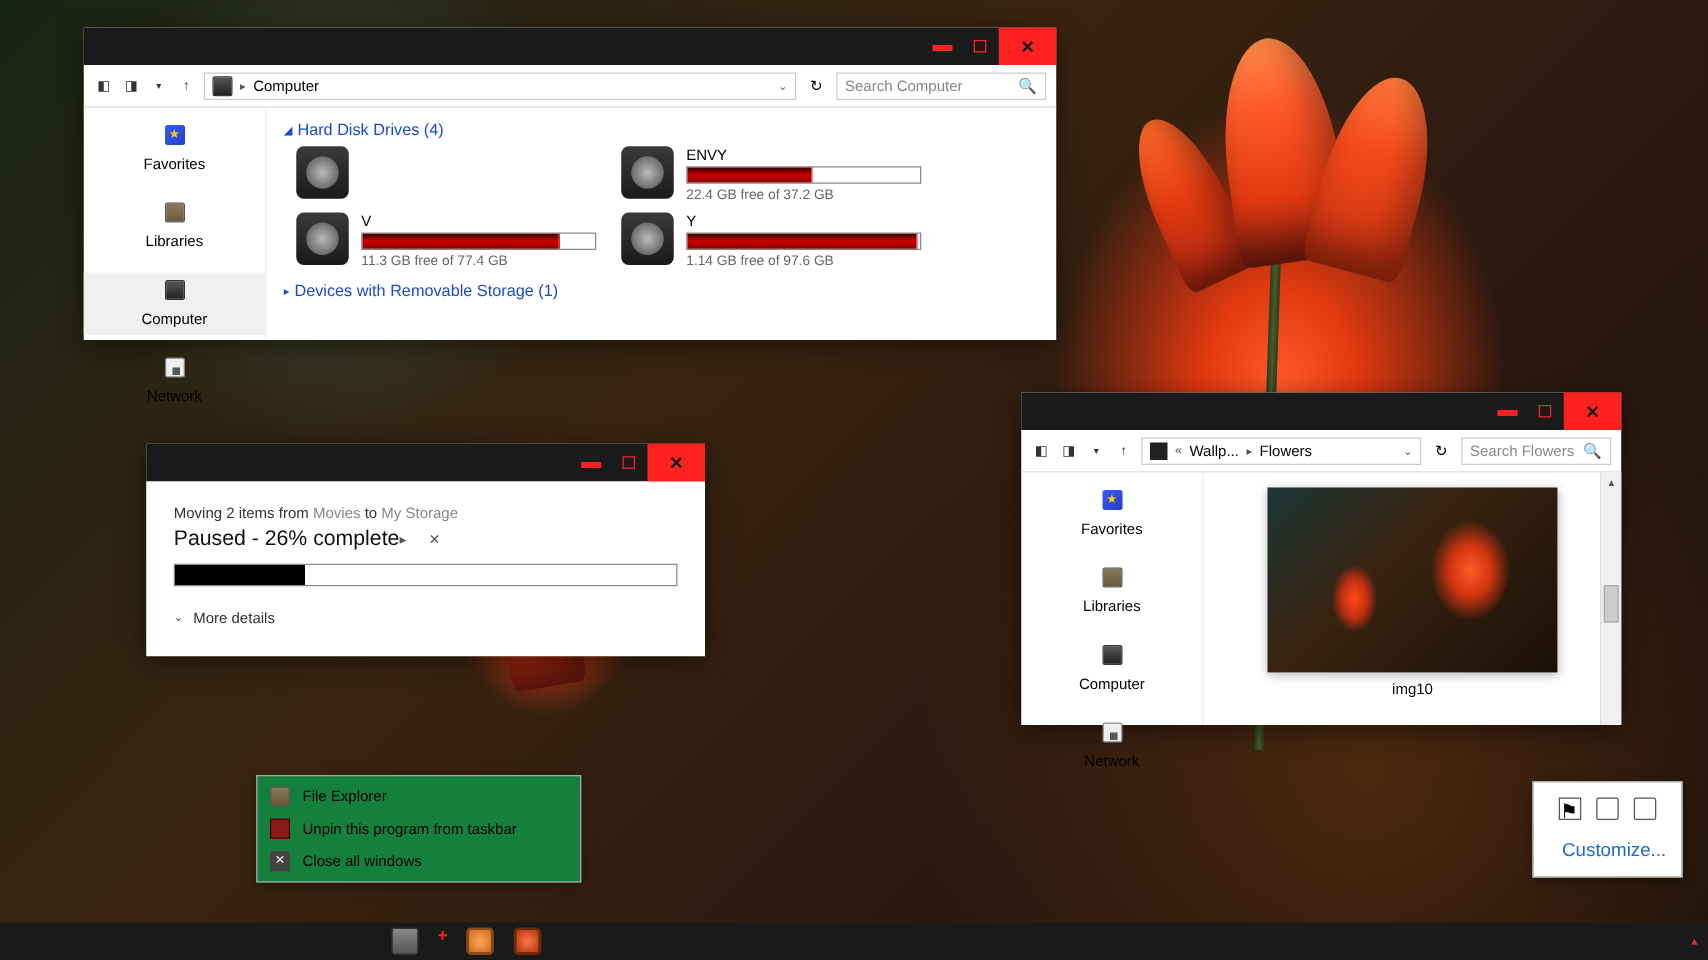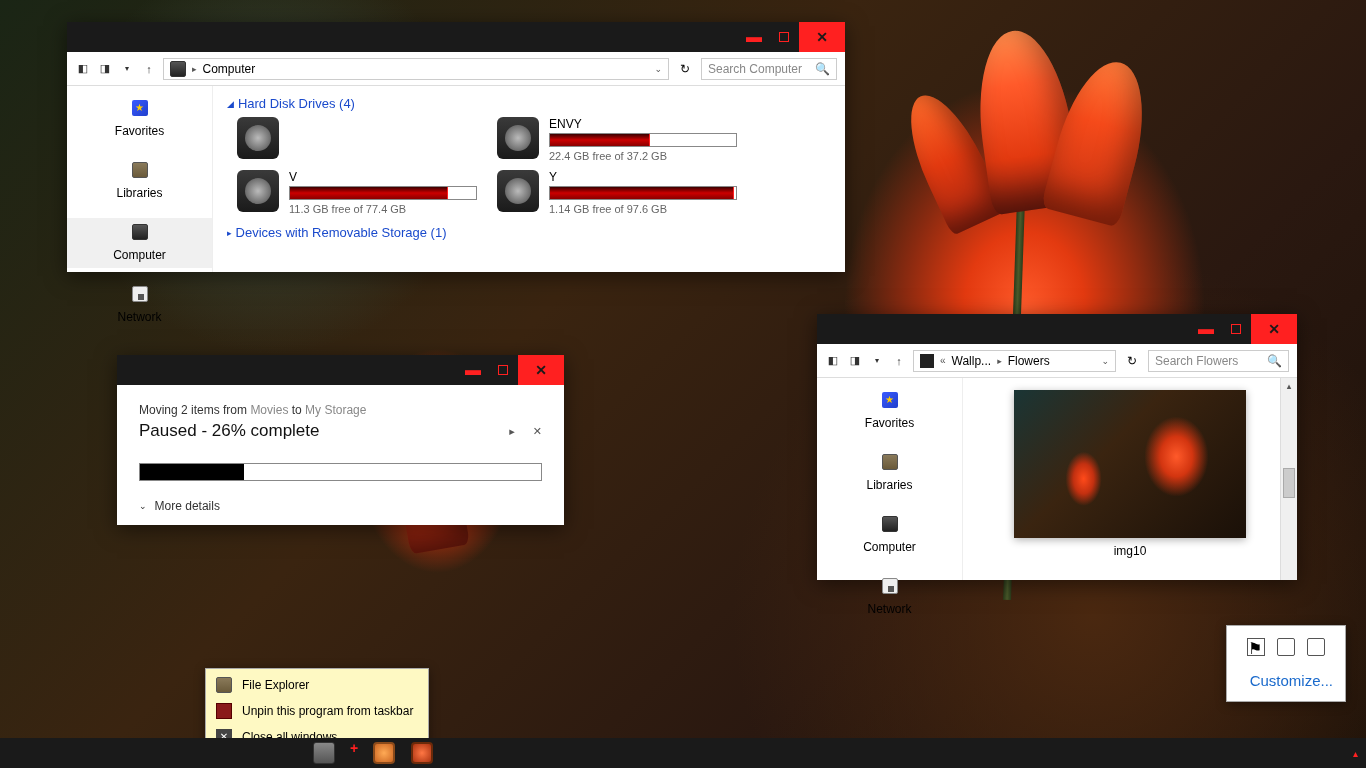--- a/index.html
+++ b/index.html
@@ -21,21 +21,21 @@
 .tb-btn.max { color: #ff2020; font-size: 11px; }
 .tb-btn.close { background: #ff2020; color: #1a1a1a; font-size: 14px; width: 46px; font-weight: bold; }
 
 
 #win1 { top: 22px; left: 67px; width: 778px; height: 250px; }
 .toolbar { height: 34px; border-bottom: 1px solid #ddd; display: flex; align-items: center; padding: 0 8px; gap: 6px; }
 .nav-icon { width: 16px; height: 16px; display: inline-flex; align-items: center; justify-content: center; font-size: 11px; color: #333; cursor: pointer; }
 .addr { flex: 1; display: flex; align-items: center; gap: 6px; border: 1px solid #ccc; height: 22px; padding: 0 6px; font-size: 12px; background: #fff; min-width: 0; }
 .addr-drop { margin-left: auto; font-size: 9px; color: #555; }
 .refresh { width: 20px; text-align: center; font-size: 12px; cursor: pointer; }
-.search { width: 136px; border: 1px solid #ccc; height: 22px; padding: 0 6px; font-size: 12px; display: flex; align-items: center; color: #888; justify-content: space-between; }
+.search { width: 168px; border: 1px solid #ccc; height: 22px; padding: 0 6px; font-size: 12px; display: flex; align-items: center; color: #888; justify-content: space-between; }
 .body1 { display: flex; height: calc(100% - 64px); }
 .sidebar { width: 146px; border-right: 1px solid #eee; padding: 8px 0; }
 .sb-item { display: flex; align-items: center; gap: 8px; padding: 6px 12px; font-size: 12px; cursor: pointer; flex-direction: column; }
 .sb-item.sel { background: #f0f0f0; }
 .sb-sep { height: 12px; }
 .sb-ico { width: 16px; height: 16px; display: inline-block; border-radius: 2px; }
 .ico-fav { background: linear-gradient(135deg,#3a5aff,#2040cc); position: relative; }
 .ico-fav::after { content: "★"; position: absolute; inset: 0; color: #ffcc00; font-size: 10px; text-align: center; line-height: 16px; }
 .ico-lib { background: linear-gradient(#8a7a5a,#6a5a3a); border: 1px solid #555; }
 .ico-comp { background: linear-gradient(#555,#222); border: 1px solid #333; }
@@ -52,38 +52,38 @@
 .drive-name { font-size: 12px; margin-bottom: 2px; }
 .drive-bar { height: 14px; border: 1px solid #888; background: #fff; margin-bottom: 3px; position: relative; }
 .drive-fill { height: 100%; background: linear-gradient(#3a0000,#cc0000,#8a0000); border-right: 1px solid #ff2020; }
 .drive-txt { font-size: 11px; color: #666; }
 
 
 #win2 { top: 355px; left: 117px; width: 447px; height: 170px; }
 .copy-body { padding: 18px 22px; }
 .copy-line { font-size: 12px; color: #333; margin-bottom: 4px; }
 .copy-line .gray { color: #888; }
-.copy-status { font-size: 17px; color: #111; margin-bottom: 22px; display: flex; align-items: center; justify-content: space-between; }
+.copy-status { font-size: 17px; color: #111; margin-bottom: 10px; display: flex; align-items: center; justify-content: flex-start; }
 .copy-btns { display: flex; gap: 18px; font-size: 11px; color: #555; }
 .copy-bar { height: 18px; border: 1px solid #888; background: #fff; margin-bottom: 18px; }
 .copy-fill { height: 100%; background: #000; }
 .copy-more { font-size: 12px; color: #333; display: flex; align-items: center; gap: 8px; cursor: pointer; }
 
 
 #win3 { top: 314px; left: 817px; width: 480px; height: 266px; }
 .body3 { display: flex; height: calc(100% - 64px); }
 .content3 { flex: 1; padding: 12px; display: flex; flex-direction: column; align-items: center; position: relative; }
 .thumb { width: 232px; height: 148px; background: radial-gradient(ellipse 80px 100px at 70% 45%, #ff5a2a 0%, #d33510 20%, transparent 40%), radial-gradient(ellipse 40px 60px at 30% 60%, #ff4a1a 0%, #c33010 25%, transparent 45%), linear-gradient(135deg,#1a3535,#3a2410 40%,#1a1008); box-shadow: 0 2px 8px rgba(0,0,0,0.3); margin-bottom: 6px; }
 .thumb-lbl { font-size: 12px; }
 .scroll { position: absolute; right: 0; top: 0; bottom: 0; width: 17px; background: #f0f0f0; border-left: 1px solid #ddd; }
 .scroll-btn { height: 17px; text-align: center; font-size: 9px; line-height: 17px; color: #555; }
 .scroll-thumb { height: 30px; background: #ccc; margin: 0 2px; border: 1px solid #aaa; position: absolute; left: 0; right: 0; top: 90px; }
 
 
-#ctx { position: absolute; top: 620px; left: 205px; width: 224px; background: #fef9c3; box-shadow: 0 2px 10px rgba(0,0,0,0.4); border: 1px solid #aaa; padding: 3px 0; margin-top: 48px; }
+#ctx { position: absolute; top: 620px; left: 205px; width: 260px; background: #15803d; box-shadow: 0 2px 10px rgba(0,0,0,0.4); border: 1px solid #aaa; padding: 3px 0; }
 .ctx-item { display: flex; align-items: center; gap: 10px; padding: 5px 10px; font-size: 12px; cursor: pointer; }
 .ctx-ico { width: 16px; height: 16px; display: inline-block; }
 
 
 #tray { position: absolute; top: 625px; right: 20px; width: 120px; background: #fff; box-shadow: 0 2px 10px rgba(0,0,0,0.4); border: 1px solid #aaa; padding: 12px; }
 .tray-icons { display: flex; gap: 12px; justify-content: center; margin-bottom: 16px; }
 .tray-ico { width: 18px; height: 18px; border: 1.5px solid #555; border-radius: 2px; }
 .tray-link { color: #1a6acc; font-size: 15px; text-align: right; cursor: pointer; }
 
 
@@ -248,21 +248,21 @@
     <span class="nav-icon">↑</span>
     <div class="addr">
       <span style="width:14px;height:14px;background:#222;display:inline-block;"></span>
       <span style="font-size:10px;color:#555;">«</span>
       <span>Wallp...</span>
       <span style="font-size:9px;color:#555;">▸</span>
       <span>Flowers</span>
       <span class="addr-drop">⌄</span>
     </div>
     <span class="refresh">↻</span>
-    <div class="search" style="width:141px;">
+    <div class="search" style="width:120px;">
       <span>Search Flowers</span>
       <span>🔍</span>
     </div>
   </div>
   <div class="body3">
     <div class="sidebar">
       <div class="sb-item">
           <span class="sb-ico ico-fav"></span>
           <span>Favorites</span>
         </div>

